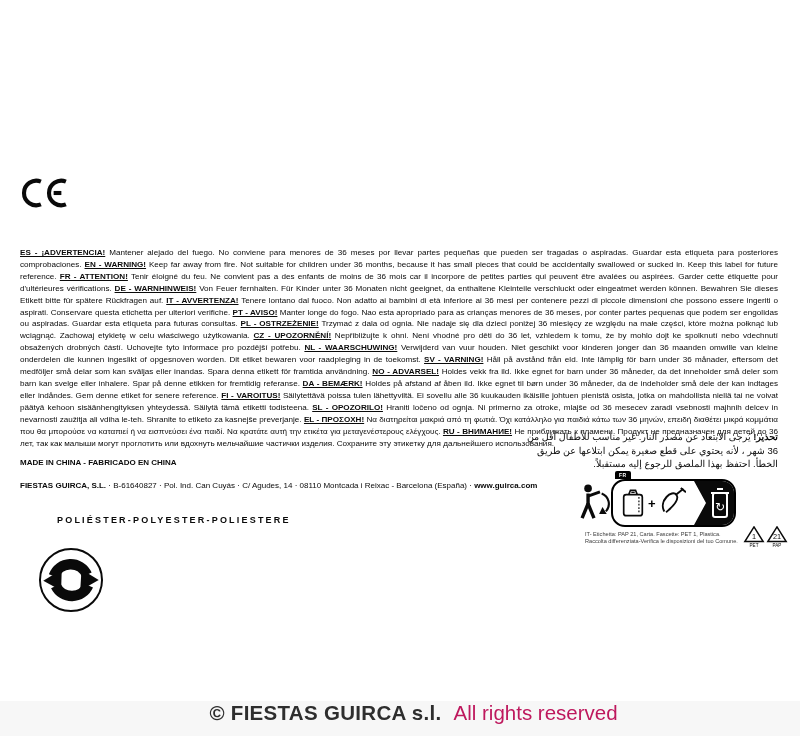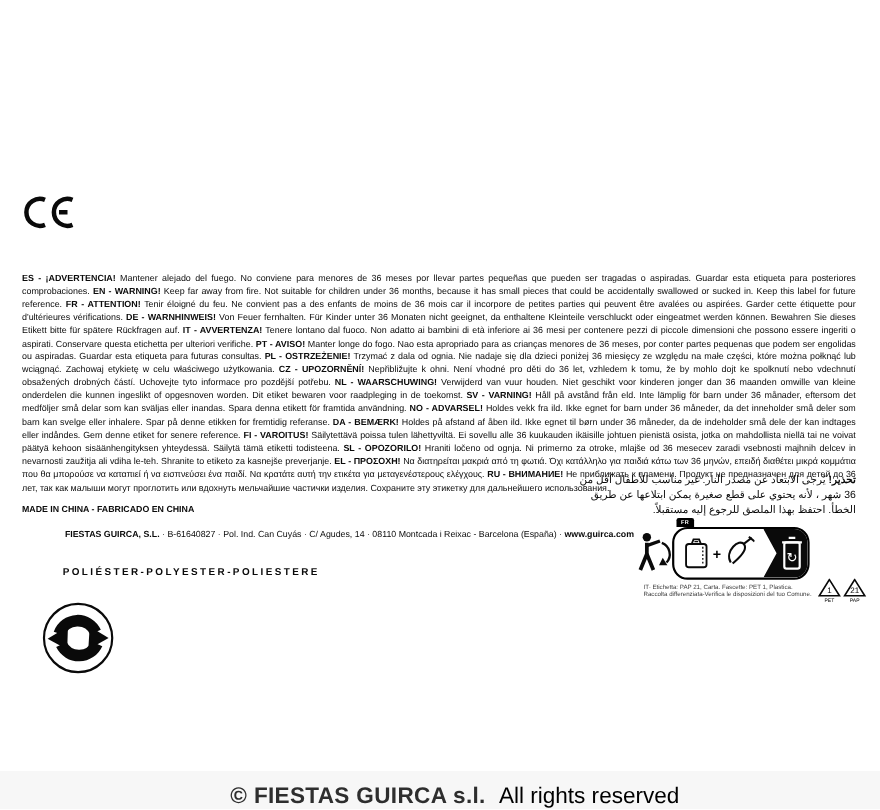--- a/index.html
+++ b/index.html
@@ -3,29 +3,29 @@
 <meta charset="utf-8">
 <style>
   html,body{margin:0;padding:0;background:#ffffff;}
   #page{position:relative;width:800px;height:736px;background:#ffffff;overflow:hidden;
         font-family:"Liberation Sans",sans-serif;color:#000;}
 
   .ce{position:absolute;left:20px;top:172px;width:50px;height:42px;}
 
   .warning{position:absolute;left:20px;top:247px;width:758px;
            font-size:8.1px;line-height:11.9px;text-align:justify;color:#0a0a0a;}
-  .warning b{font-weight:bold;}
+  .warning b{font-weight:bold;text-decoration:underline;}
 
   .arabic{position:absolute;right:22px;top:430px;width:252px;direction:rtl;text-align:right;
           font-size:9.5px;line-height:13.5px;color:#0a0a0a;}
   .arabic b{font-weight:bold;}
 
   .origin{position:absolute;left:20px;top:458px;font-size:8px;color:#0a0a0a;font-weight:bold;}
 
-  .company{position:absolute;left:20px;top:481px;font-size:8px;color:#0a0a0a;margin-left:39px;}
+  .company{position:absolute;left:20px;top:481px;font-size:8px;color:#0a0a0a;}
   .company .bold{font-weight:bold;}
 
   .material{position:absolute;left:20px;top:515px;font-size:9px;font-weight:bold;
             letter-spacing:2.2px;color:#0a0a0a;margin-left:37px;}
 
   .greendot{position:absolute;left:38px;top:547px;width:66px;height:66px;}
 
   .triman{position:absolute;left:577px;top:483px;width:34px;height:38px;}
 
   .fr-box{position:absolute;left:611px;top:479px;width:121px;height:44px;
@@ -38,24 +38,24 @@
           font-size:5px;font-weight:bold;padding:1px 4px 1px 4px;border-radius:2px 2px 0 0;
           letter-spacing:.5px;}
 
   .sortnotes{position:absolute;left:585px;top:531px;font-size:5.6px;line-height:7px;color:#3c3c3c;}
 
   .tri{position:absolute;top:526px;width:22px;height:22px;}
   .tri.pet{left:743px;}
   .tri.pap{left:766px;}
 
   .footer{position:absolute;left:0;right:0;bottom:0;height:35px;background:#f7f7f7;
-          display:flex;align-items:flex-end;justify-content:center;
+          display:flex;align-items:flex-start;justify-content:center;
           font-size:20.5px;color:#2e2e2e;padding-left:27px;}
   .footer .bold{font-weight:bold;letter-spacing:.3px;}
-  .footer .rights{margin-left:12px;color:#000000;}
+  .footer .rights{margin-left:12px;color:#be185d;}
 </style>
 </head>
 <body>
 
 <div id="page">
 
   <svg class="ce" viewBox="0 0 110 74" aria-hidden="true">
     <path d="M46,12 A27,27 0 1 0 46,62" fill="none" stroke="#0a0a0a" stroke-width="9"></path>
     <path d="M101,12 A27,27 0 1 0 101,62" fill="none" stroke="#0a0a0a" stroke-width="9"></path>
     <path d="M74,37 h17" fill="none" stroke="#0a0a0a" stroke-width="9"></path>

